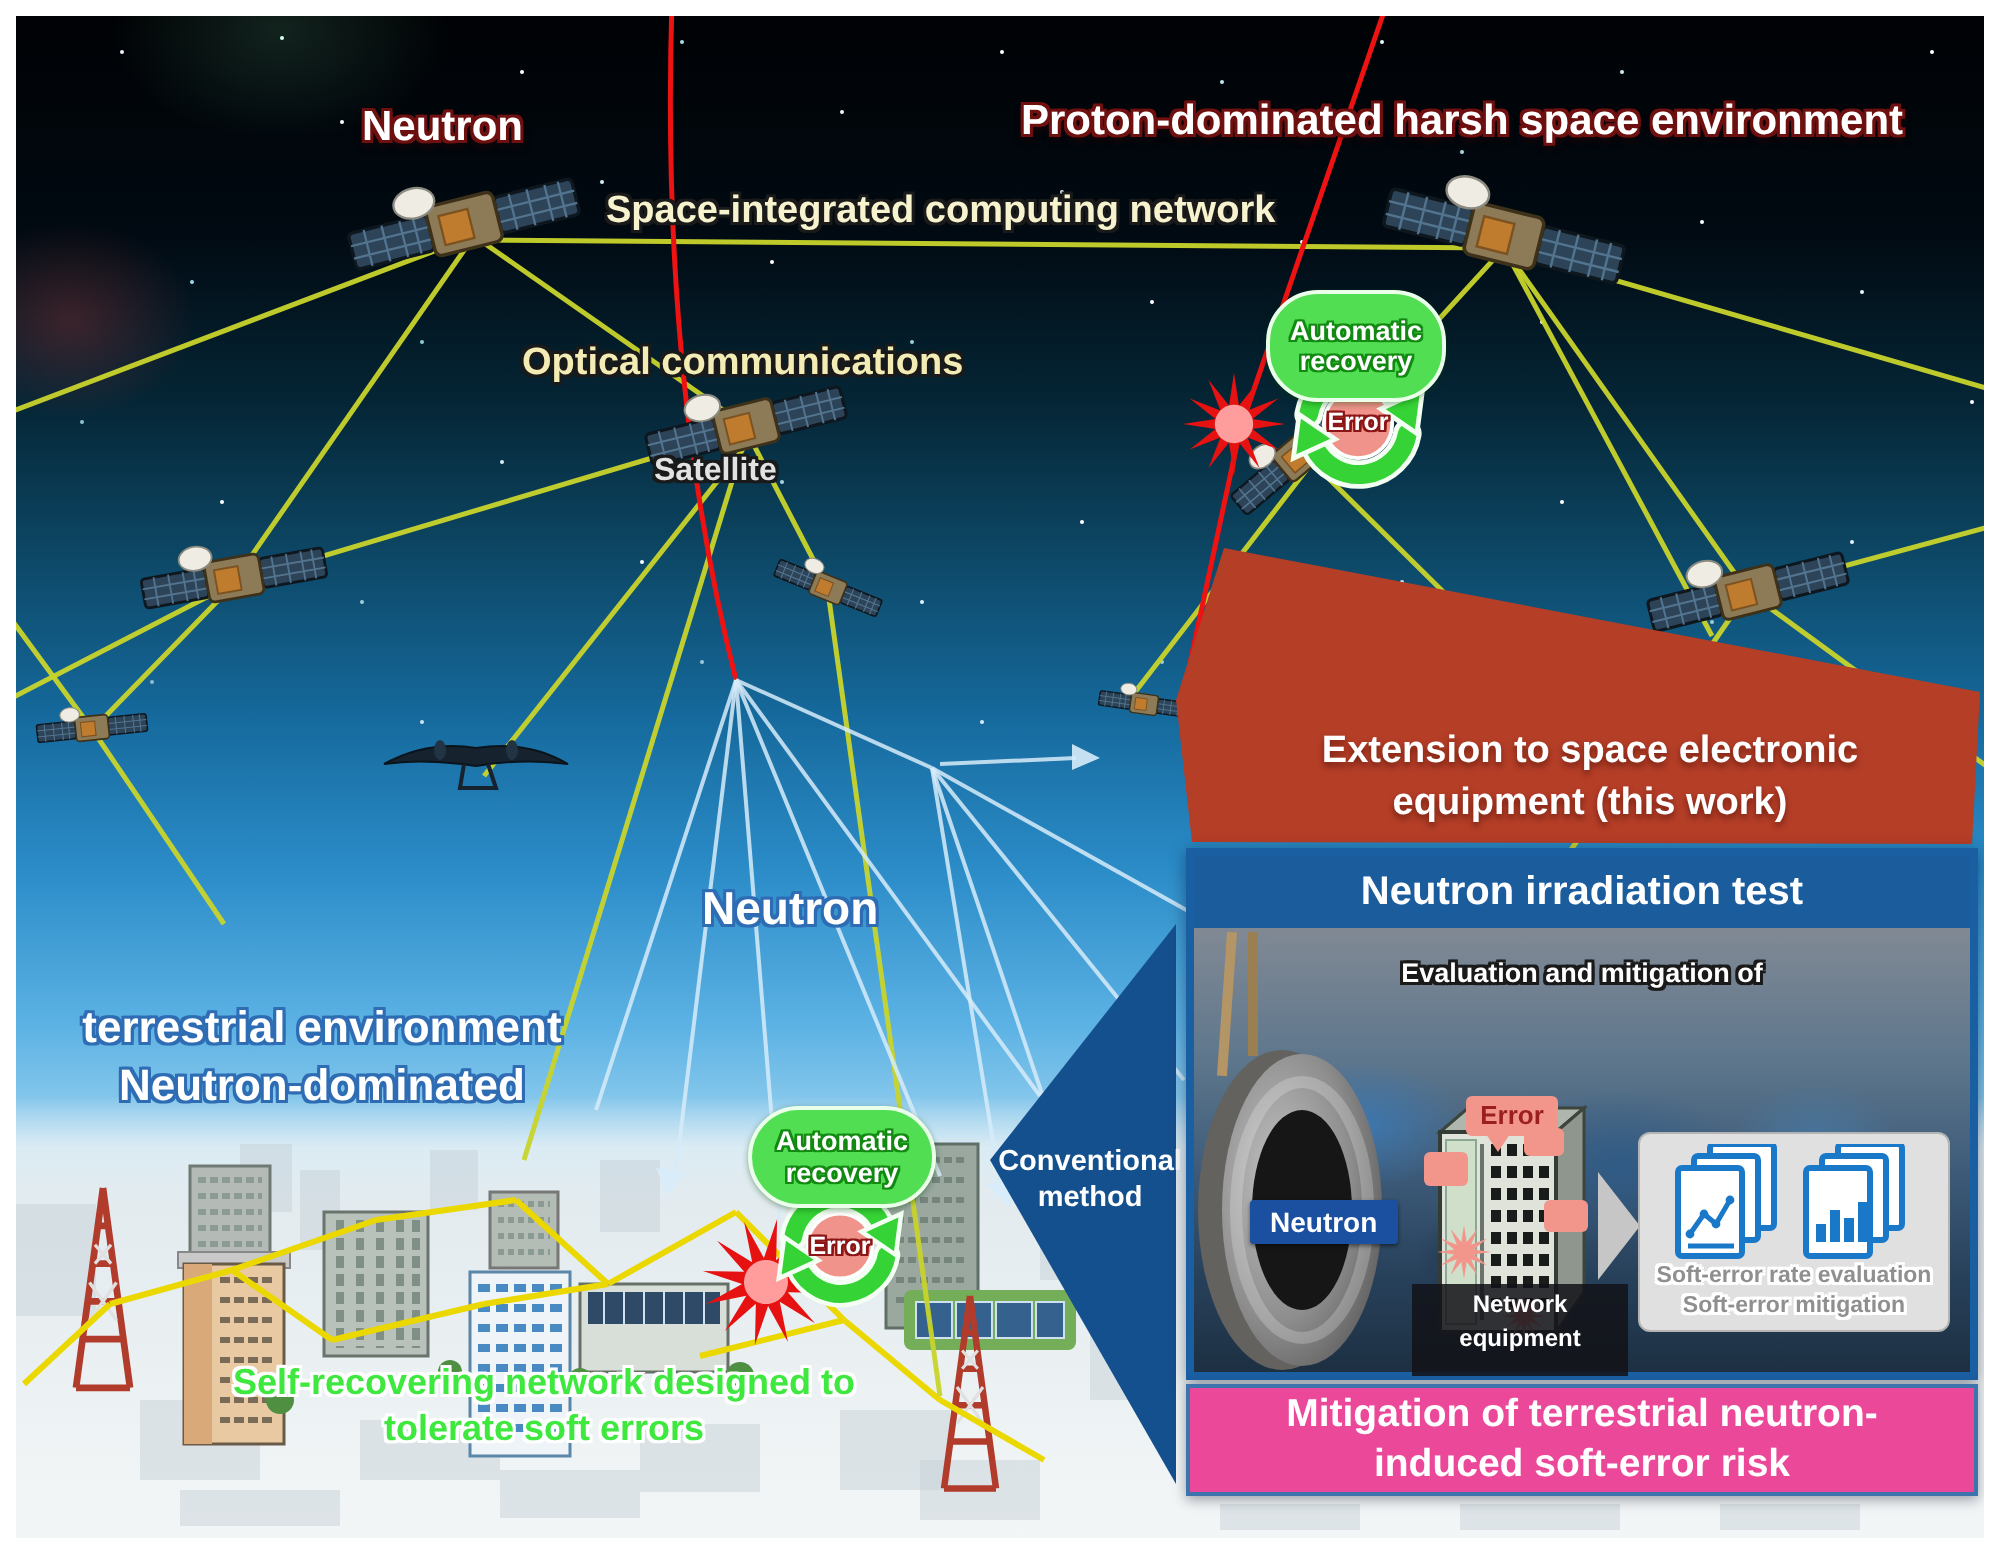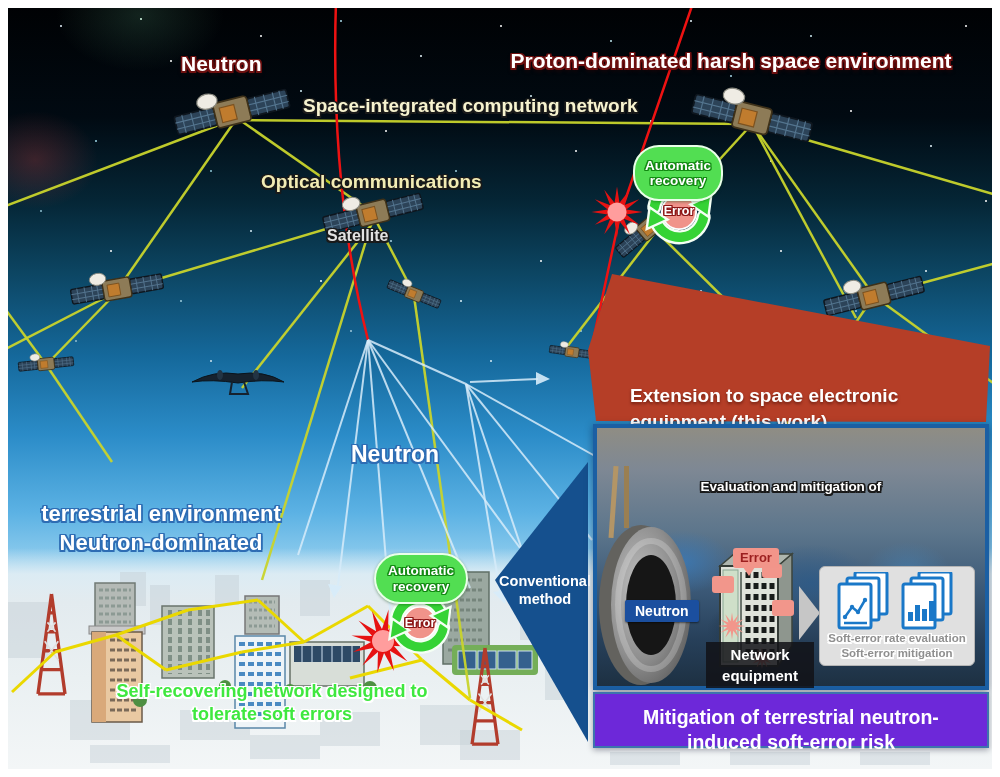--- a/index.html
+++ b/index.html
@@ -57,21 +57,21 @@
   #lbl-satellite{left:327px;top:227px;font-size:16px;color:#e2e2e2;z-index:6}
   #lbl-haps{left:128px;top:428px;width:204px;font-size:14px;color:#8b9298;text-align:center;
     line-height:1.25;z-index:6}
   #lbl-neutron{left:351px;top:441px;font-size:23px;color:#fff;z-index:6}
   #lbl-terrestrial{left:8px;top:500px;width:306px;font-size:22px;color:#fff;text-align:center;
     line-height:1.3;z-index:6}
   #lbl-self{left:24px;top:680px;width:496px;font-size:18px;color:#3fe83f;text-align:center;
     line-height:1.3;z-index:6}
   #lbl-conventional{left:499px;top:572px;width:92px;font-size:14.5px;color:#fff;text-align:center;
     line-height:1.25;z-index:6}
-  #wedge-text{left:630px;top:383px;width:330px;font-size:19px;color:#fff;text-align:left;
+  #wedge-text{left:630px;top:363px;width:330px;font-size:19px;color:#fff;text-align:center;
     line-height:1.35;z-index:6;text-shadow:0 2px 3px rgba(60,10,0,.55)}
 
   
   .bubble{position:absolute;z-index:8;background:#52de52;border:2px solid #eaffea;border-radius:26px;
     color:#fff;font-weight:bold;text-align:center;display:flex;align-items:center;justify-content:flex-end;
     line-height:1.12;box-shadow:0 1px 3px rgba(0,60,0,.4)}
   #bubble-top{left:633px;top:145px;width:86px;height:52px;font-size:13.5px}
   #bubble-bottom{left:374px;top:553px;width:90px;height:47px;font-size:13.5px}
   .err-label{position:absolute;z-index:8;width:60px;text-align:center;font-size:12.5px;
     font-weight:bold;color:#fff}
@@ -96,33 +96,33 @@
   #pipe2{left:27px;height:62px;background:#9a7f52}
   #cyl{position:absolute;left:2px;top:92px}
   #neutron-badge{position:absolute;left:28px;top:172px;background:#1b4f9f;color:#fff;font-size:14px;
     font-weight:bold;padding:3px 10px;border-radius:2px;box-shadow:0 1px 2px rgba(0,0,0,.5)}
   #equip{position:absolute;left:113px;top:118px}
   #error-badge{position:absolute;left:136px;top:120px;width:46px;height:20px;background:#f2958a;
     border-radius:3px;color:#9c1f1f;font-size:13px;font-weight:bold;text-align:center;line-height:20px}
   #error-tail{position:absolute;left:146px;top:139px;width:0;height:0;
     border-left:6px solid transparent;border-right:6px solid transparent;border-top:9px solid #f2958a}
   #equip-label{position:absolute;left:109px;top:214px;width:108px;height:46px;
-    background:rgba(18,18,22,.85);color:#fff;font-size:15px;font-weight:bold;text-align:center;
+    background:rgba(18,18,22,.85);color:#fff;font-size:12px;font-weight:bold;text-align:center;
     line-height:1.4;padding-top:2px;box-sizing:border-box}
   #flow-arrow{position:absolute;left:202px;top:158px;width:0;height:0;
     border-top:27px solid transparent;border-bottom:27px solid transparent;border-left:21px solid #c6c6c6}
   #results{position:absolute;left:222px;top:138px;width:156px;height:100px;background:#e0e0e0;
     border:1px solid #b4b4b4;border-radius:6px;box-sizing:border-box;text-align:center}
   #results .icons{display:flex;justify-content:center;gap:4px;margin-top:5px}
   #results .cap{font-size:11.5px;font-weight:bold;color:#8f8f8f;line-height:1.3;margin-top:1px}
 
   
-  #banner{position:absolute;left:593px;top:692px;width:396px;height:56px;z-index:7;background:#6d28d9;
+  #banner{position:absolute;left:593px;top:692px;width:396px;height:56px;z-index:7;background:#ec4899;
     border:2px solid #3d74ad;box-sizing:border-box;color:#fff;font-size:19.5px;font-weight:bold;
-    text-align:center;line-height:1.3;padding-top:11px;box-shadow:0 2px 6px rgba(0,0,30,.35)}
+    text-align:center;line-height:1.3;padding-top:1px;box-shadow:0 2px 6px rgba(0,0,30,.35)}
 
   
   .yline{stroke:#c9d42c;stroke-width:2.5;opacity:.95}
   .cline{stroke:#ead800;stroke-width:3}
   .rline{stroke:#ee1212;stroke-width:2.5;fill:none}
   .nline{stroke:#d7ecfa;stroke-width:2;opacity:.85}
   .nhead{fill:#d7ecfa;opacity:.9}
   .rw{fill:none;stroke:#f4fff4;stroke-width:15;stroke-linecap:round}
   .rg{fill:none;stroke:#35d335;stroke-width:10;stroke-linecap:round}
   .rh{fill:#35d335;stroke:#f4fff4;stroke-width:2.5}
@@ -362,20 +362,21 @@
   <div class="bubble o-green" id="bubble-top">
     <span class="wrap">Automatic recovery</span>
   </div>
   <div class="bubble o-green" id="bubble-bottom">
     <span class="wrap">Automatic recovery</span>
   </div>
   <div class="err-label o-red" id="err-top">Error</div>
   <div class="err-label o-red" id="err-bottom">Error</div>
 
   <div id="panel">
+    <div id="panel-header">Neutron irradiation test</div>
     <div class="pipe" id="pipe1"></div>
     <div class="pipe" id="pipe2"></div>
     <div class="o-dark" id="panel-caption">
       <span class="line">Evaluation and mitigation of</span>
     </div>
     <svg id="cyl" width="104" height="170" viewBox="0 0 104 170">
       <defs>
         <radialGradient id="cylg" cx="35%" cy="40%" r="75%">
           <stop offset="0%" stop-color="#c2c2c2"></stop>
             <stop offset="60%" stop-color="#8e8e8e"></stop>

